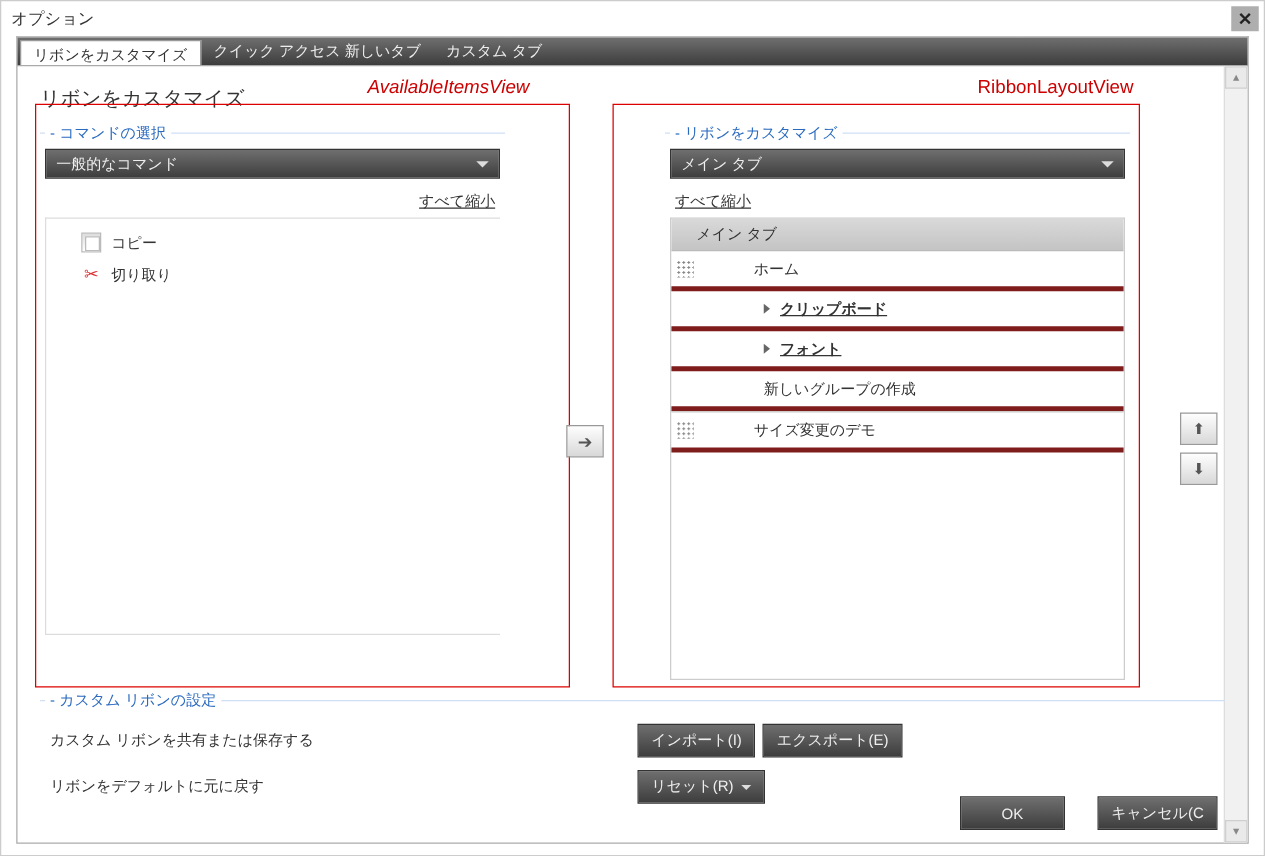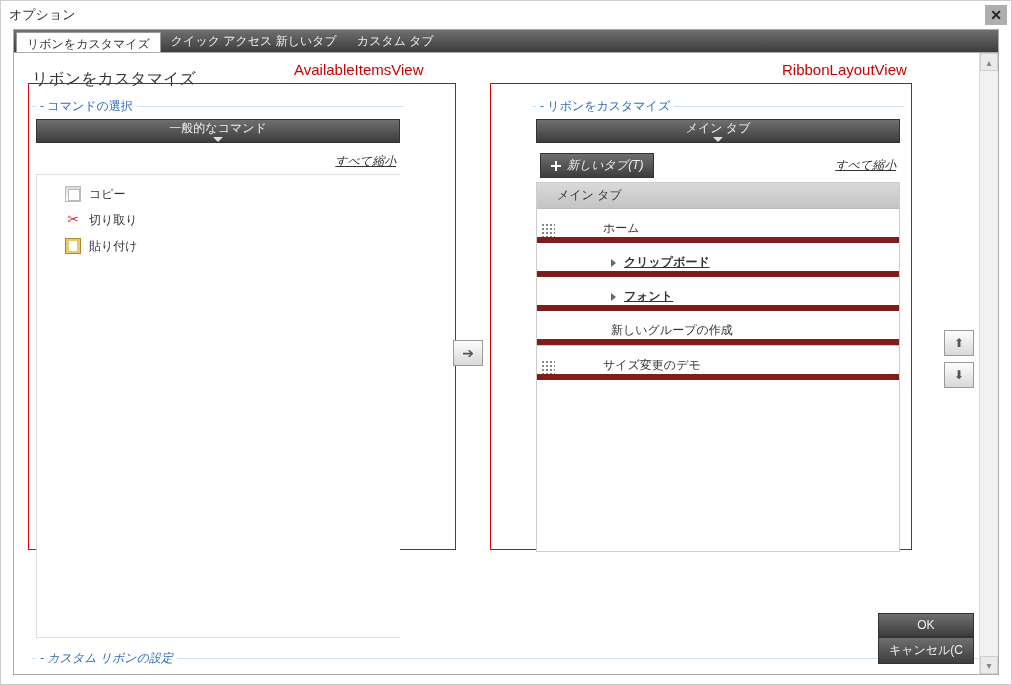--- a/index.html
+++ b/index.html
@@ -149,48 +149,46 @@
   background: linear-gradient(#6f6f6f,#3d3d3d);
   color: #eee;
   height: 22px;
   border: 1px solid #333;
   display: flex;
   align-items: center;
   padding: 0 8px;
   justify-content: space-between;
   margin: 2px 0 4px 0;
   cursor: pointer;
-  flex-direction: column;
 }
 .select-dark .caret {
   width: 0; height: 0;
   border-left: 5px solid transparent;
   border-right: 5px solid transparent;
   border-top: 5px solid #ddd;
 }
 .shrink-row {
   display: flex;
   justify-content: flex-end;
   padding: 6px 4px 4px 4px;
-  font-style: italic;
 }
 .shrink-row.with-btn {
   justify-content: space-between;
   align-items: center;
 }
 .linklike {
   text-decoration: underline;
   color: #333;
   cursor: pointer;
   font-size: 12px;
 }
 .tree-area {
   border: 1px solid #ddd;
   border-right: none;
-  height: 464px;
+  height: 334px;
   background: #fff;
   margin: 0 0 4px 0;
   padding: 6px 0;
   box-sizing: border-box;
   overflow: hidden;
 }
 .tree-item {
   display: flex;
   align-items: center;
   height: 26px;
@@ -230,24 +228,24 @@
   overflow: hidden;
 }
 .lt-head {
   background: #ccc;
   background: linear-gradient(#d9d9d9,#c4c4c4);
   padding: 4px 0 4px 20px;
   font-size: 12px;
   border-bottom: 1px solid #bbb;
 }
 .lt-row {
-  display:flex;align-items:flex-end;
+  display:flex;align-items:center;
   padding: 0 0 0 4px;
   height: 28px;
-  border-bottom: 6px solid #7f1d1d;
+  border-bottom: 4px solid #7f1d1d;
 }
 .grip {
   width:14px;height:14px;
   background-image: radial-gradient(#888 1px, transparent 1px);
   background-size: 4px 4px;
   margin-right: 8px;
 }
 .lt-row .indent1 { padding-left: 40px; }
 .lt-row .indent2 { padding-left: 70px; }
 .expander {
@@ -282,38 +280,38 @@
   padding-top: 230px;
   padding-left:4px;
 }
 .updown-btn {
   width:28px;height:24px;
   background: linear-gradient(#fefefe,#d8d8d8);
   border:1px solid #999;
   display:flex;align-items:center;justify-content:center;
   color:#555;cursor:pointer;
 }
-.bottom-fieldset { margin-top: 10px; font-style: italic; }
+.bottom-fieldset { margin-top: 10px; }
 .settings-rows { display:flex;flex-direction:column;gap:10px;padding:8px 4px 4px 4px;}
 .settings-row { display:flex; align-items:center; }
 .settings-row .lbl { width: 470px; }
 .btn-dark {
   background: linear-gradient(#6f6f6f,#3d3d3d);
   color: #eee;
   border:1px solid #333;
   padding: 4px 10px;
   margin-right: 6px;
   cursor:pointer;
   display:inline-flex;align-items:center;gap:6px;
 }
 .footer {
   position: absolute;
   bottom: 10px;
   right: 18px;
-  display:flex;gap:0;flex-direction:column;
+  display:flex;gap:20px;
 }
 .footer .btn-dark { min-width: 62px; justify-content:center;}
 .caret-down-sm {
   width:0;height:0;border-left:4px solid transparent;border-right:4px solid transparent;border-top:4px solid #ddd;
 }
 </style>
 </head>
 <body>
 
 <div class="window">
@@ -335,21 +333,21 @@
 
   <div class="content-outer">
 
     <div class="scroll-gutter">
       <div class="sg-btn">▴</div>
       <div class="sg-btn">▾</div>
     </div>
 
     <div class="page-title">リボンをカスタマイズ</div>
 
-    <span class="overlay-label" style="top:8px; left:280px;">AvailableItemsView</span>
+    <span class="overlay-label" style="top:8px; left:280px;font-style:italic;">AvailableItemsView</span>
     <span class="overlay-label" style="top:8px; left:768px;">RibbonLayoutView</span>
 
     <div class="red-box" style="left:14px; top:30px; width:426px; height:465px;"></div>
     <div class="red-box" style="left:476px; top:30px; width:420px; height:465px;"></div>
 
     <div class="columns">
 
       <div class="col col-left">
         <div class="fieldset">
           <span class="legend legend-dash">コマンドの選択</span>
@@ -362,46 +360,38 @@
           </div>
           <div class="tree-area">
             <div class="tree-item">
               <span class="icon icon-copy"></span>
               <span>コピー</span>
             </div>
             <div class="tree-item">
               <span class="icon icon-cut">✂</span>
               <span>切り取り</span>
             </div>
-            <div class="tree-item">
-              <span class="icon icon-paste"></span>
-              <span>貼り付け</span>
-            </div>
           </div>
         </div>
       </div>
 
       <div class="transfer-btn-wrap">
         <div class="transfer-btn">
           <span>➔</span>
         </div>
       </div>
 
       <div class="col col-right">
         <div class="fieldset">
           <span class="legend legend-dash">リボンをカスタマイズ</span>
           <div class="select-dark">
             <span>メイン タブ</span>
             <span class="caret"></span>
           </div>
           <div class="shrink-row with-btn">
-            <span class="new-tab-btn">
-              <span class="plus"></span>
-              <span>新しいタブ(T)</span>
-            </span>
             <span class="linklike">すべて縮小</span>
           </div>
           <div class="layout-tree">
             <div class="lt-head">メイン タブ</div>
             <div class="lt-row">
               <span class="grip"></span>
               <span class="indent1">ホーム</span>
             </div>
             <div class="lt-row">
               <span class="indent2" style="display:flex;align-items:center;">
@@ -432,20 +422,34 @@
         </div>
         <div class="updown-btn">
           <span>⬇</span>
         </div>
       </div>
 
     </div>
 
     <div class="fieldset bottom-fieldset">
       <span class="legend legend-dash">カスタム リボンの設定</span>
+      <div class="settings-rows">
+        <div class="settings-row">
+          <span class="lbl">カスタム リボンを共有または保存する</span>
+          <span class="btn-dark">インポート(I)</span>
+          <span class="btn-dark">エクスポート(E)</span>
+        </div>
+        <div class="settings-row">
+          <span class="lbl">リボンをデフォルトに元に戻す</span>
+          <span class="btn-dark">
+            <span>リセット(R)</span>
+            <span class="caret-down-sm"></span>
+          </span>
+        </div>
+      </div>
     </div>
 
     <div class="footer">
       <span class="btn-dark">OK</span>
       <span class="btn-dark">キャンセル(C</span>
     </div>
 
   </div>
 </div>
 

